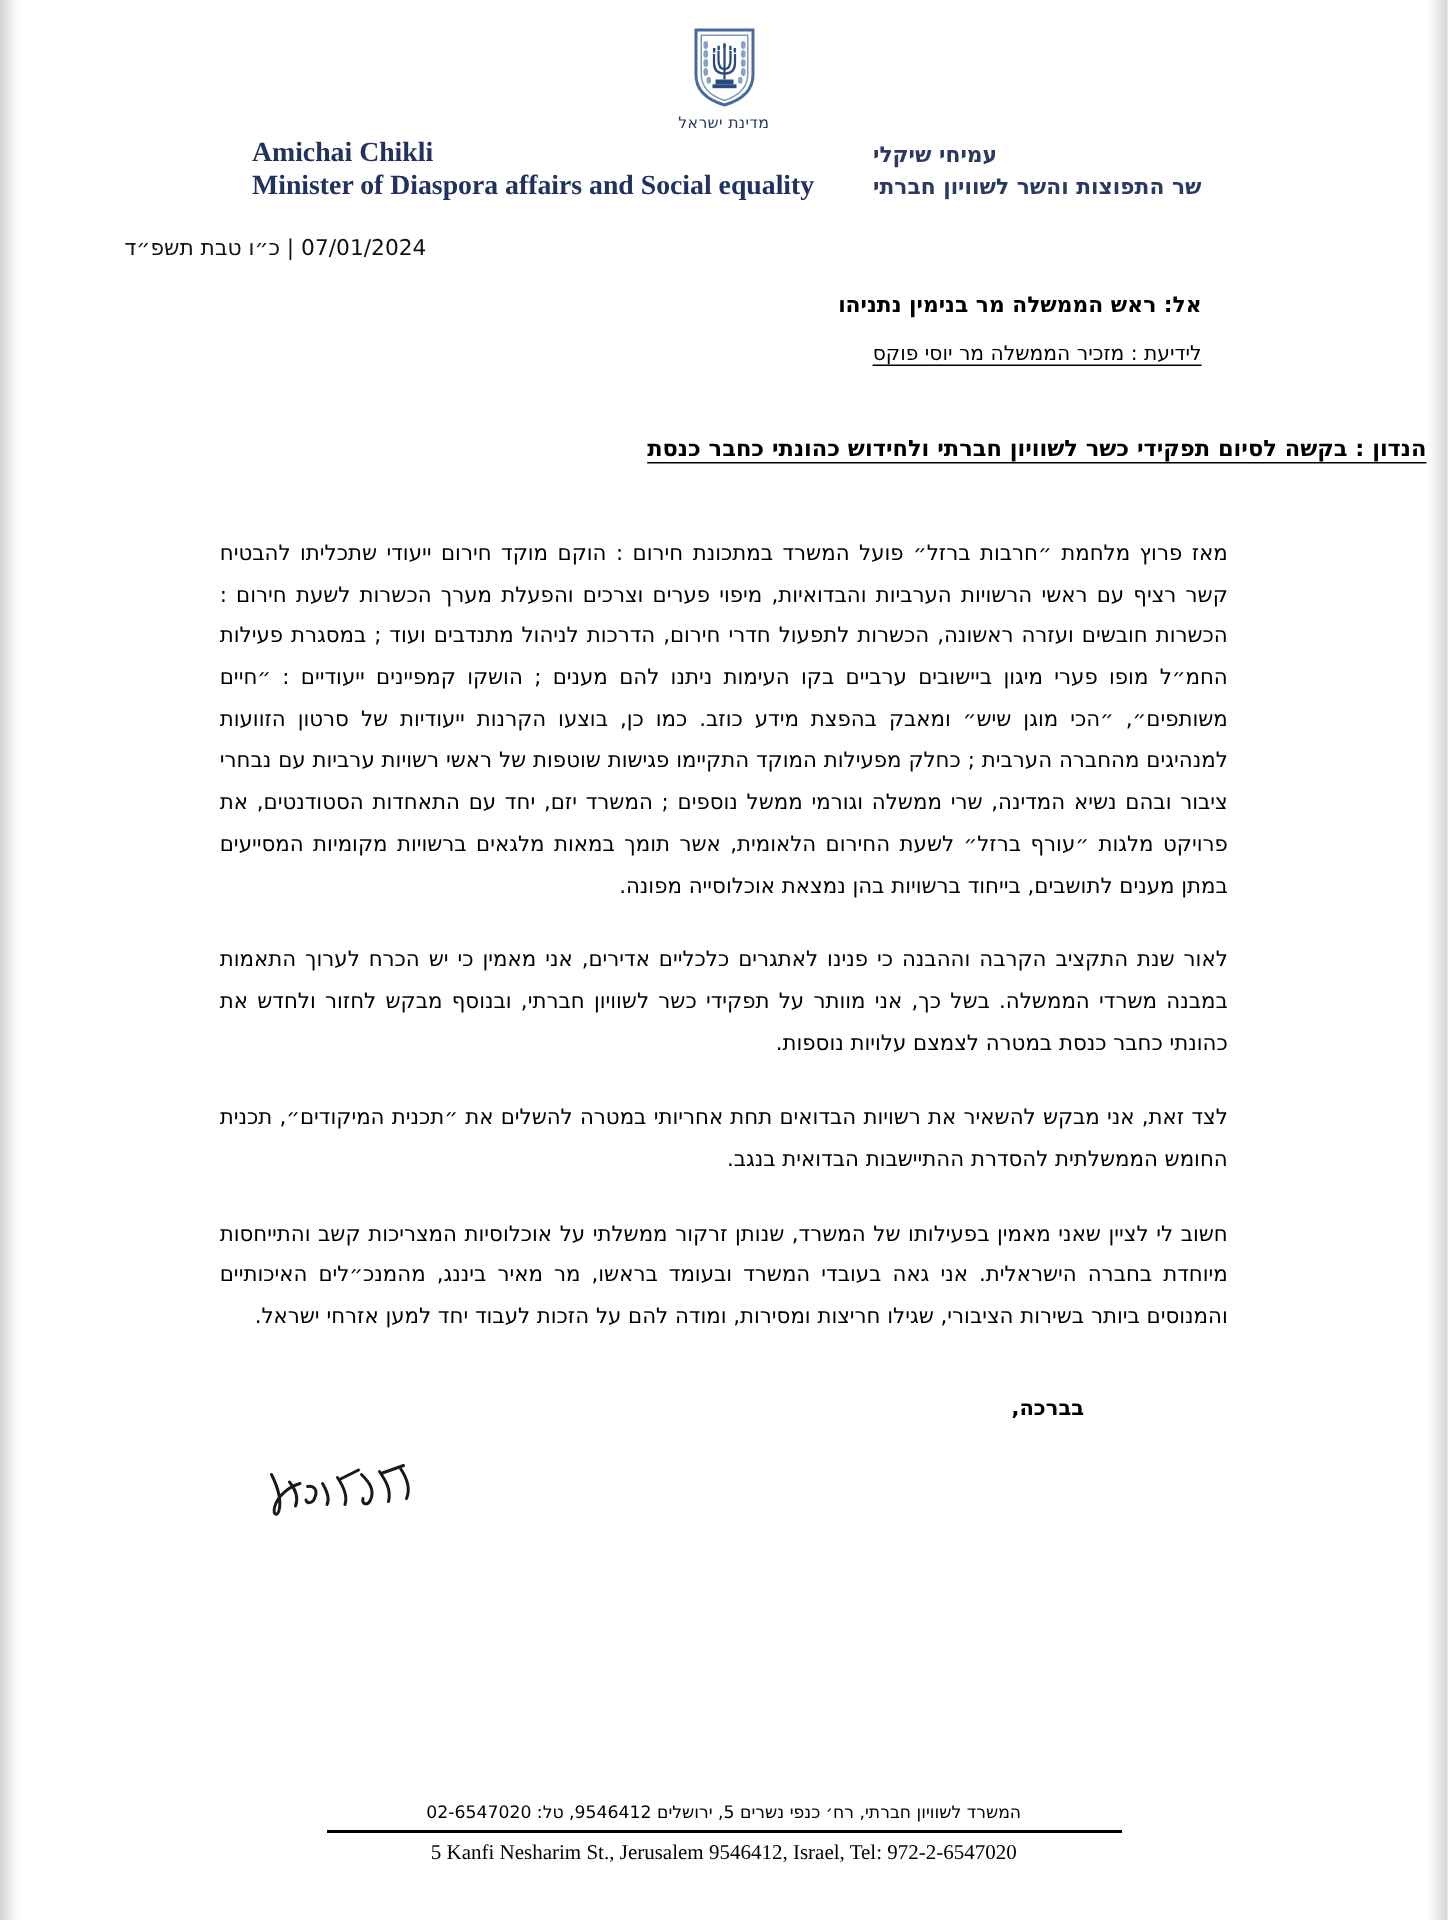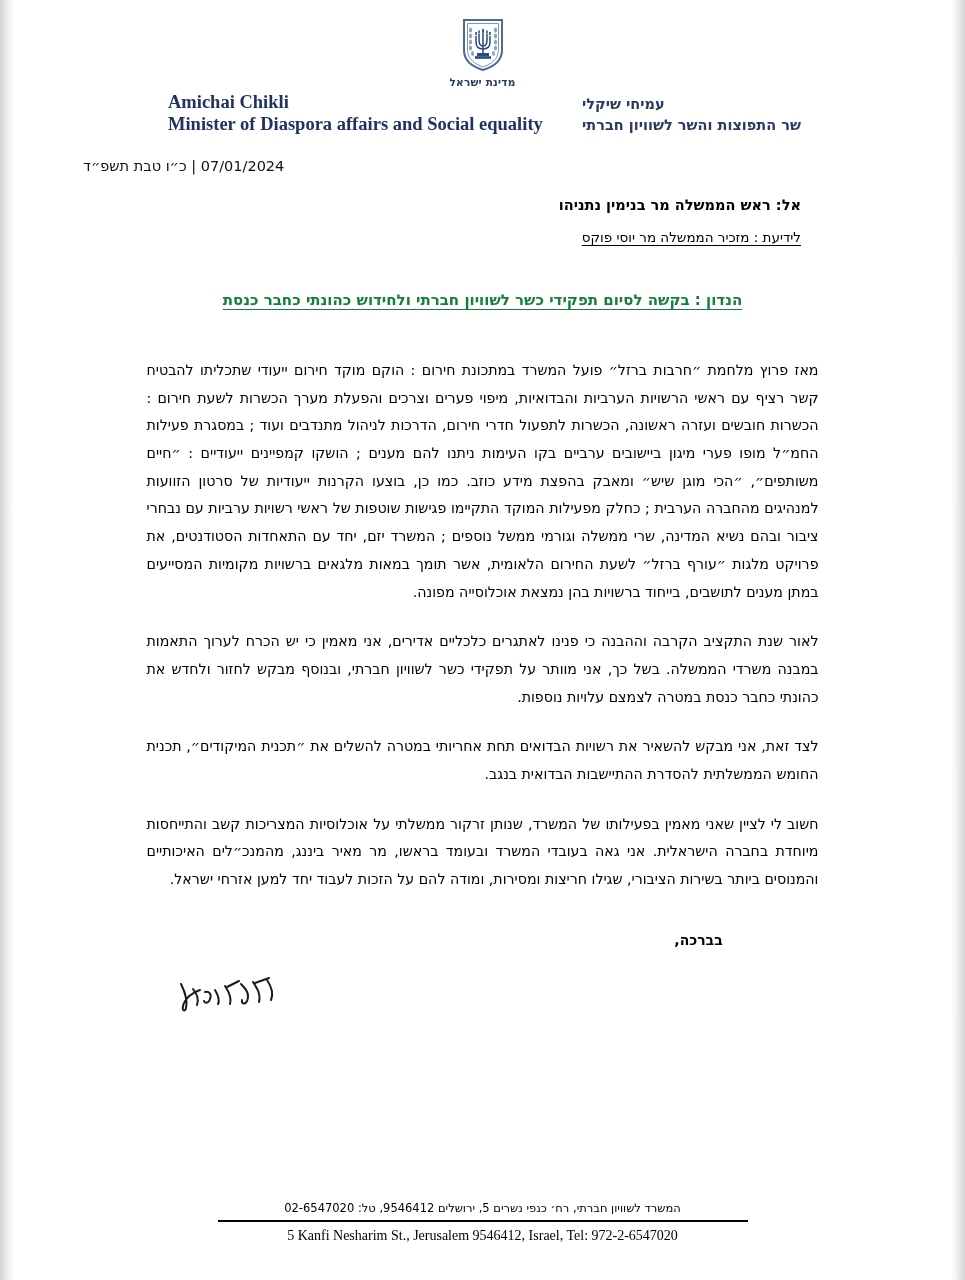--- a/index.html
+++ b/index.html
@@ -45,21 +45,21 @@
     text-align: center;
     padding-top: 17px;
   }
   .emblem-svg {
     display: block;
     margin: 0 auto;
   }
   .emblem-caption {
     margin-top: 3px;
     font-size: 10.5px;
-    font-weight: bold;
+    font-weight: normal;
     color: #2b3a63;
     direction: rtl;
     letter-spacing: 0.2px;
   }
 
   
   .letterhead {
     position: relative;
     margin-top: 4px;
     height: 52px;
@@ -128,25 +128,25 @@
   .cc-line {
     font-size: 13.5px;
     color: #000000;
     text-decoration: underline;
     text-underline-offset: 3px;
   }
 
   
   .subject {
     direction: rtl;
-    text-align: center;
+    text-align: right;
     margin-top: 46px;
     font-size: 15px;
     font-weight: bold;
-    color: #15803d;
+    color: #000000;
     text-decoration: underline;
     text-underline-offset: 4px;
   }
 
   
   .body-copy {
     direction: rtl;
     text-align: justify;
     margin: 0 auto;
     width: 672px;

